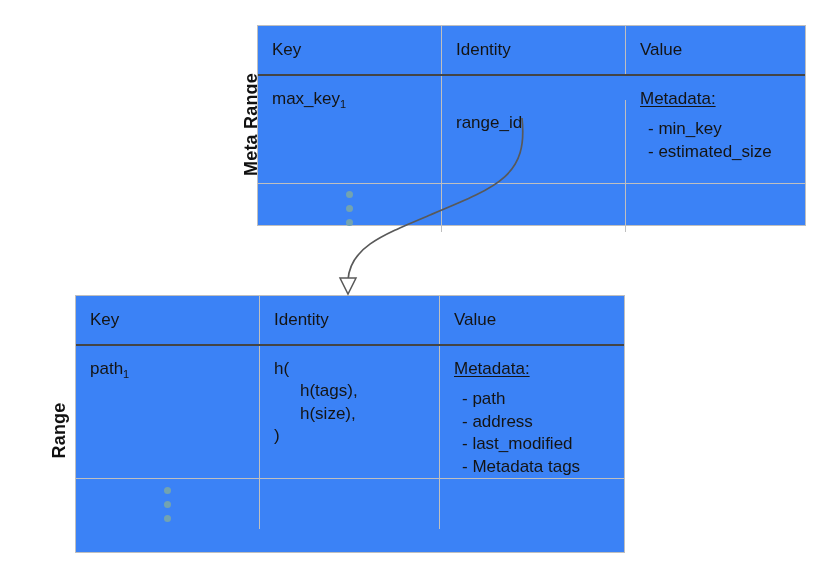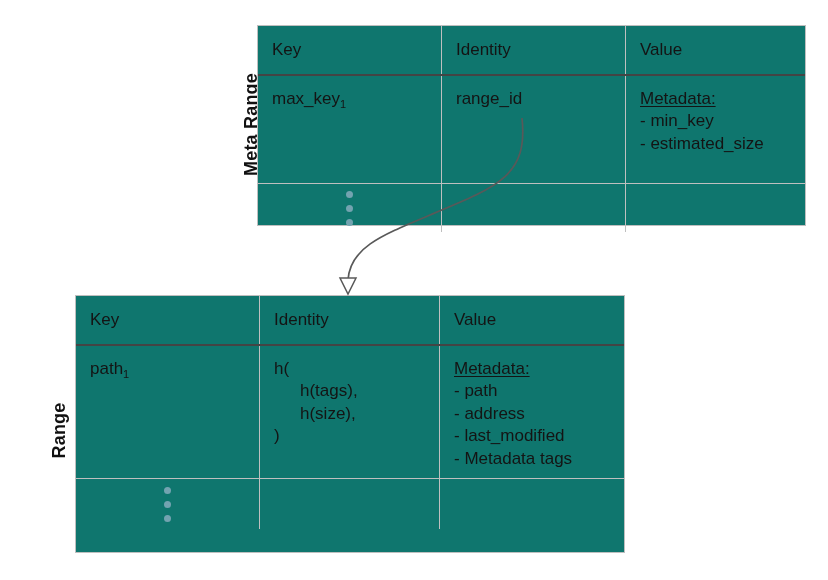--- a/index.html
+++ b/index.html
@@ -15,21 +15,21 @@
     font-family: "Liberation Sans", sans-serif;
     color: #1a1a1a;
     -webkit-font-smoothing: antialiased;
   }
 
   
   .range-table {
     position: absolute;
     box-sizing: border-box;
     border: 1px solid #bfbfbf;
-    background: #0f766e;
+    background: #3b82f6;
   }
   .rt-row {
     display: flex;
     box-sizing: border-box;
     width: 100%;
   }
   .rt-cell {
     box-sizing: border-box;
     border-right: 1px solid #bfbfbf;
     padding: 12px 14px 10px 14px;
@@ -83,21 +83,21 @@
     white-space: nowrap;
     transform-origin: center center;
     transform: rotate(-90deg);
   }
 
   
   .meta-title {
     text-decoration: underline;
     text-underline-offset: 2px;
   }
-  .meta-list { margin: 0; }
+  .meta-list { margin: 8px; }
   .meta-list div { white-space: nowrap; }
 
   sub {
     font-size: 11px;
     line-height: 0;
     vertical-align: baseline;
     position: relative;
     top: 4px;
   }
 
@@ -131,21 +131,21 @@
     </div>
     <div class="rt-cell" style="width:179px;">
       <span>Value</span>
     </div>
   </div>
 
   <div class="rt-row rt-body" style="height:108px;">
     <div class="rt-cell" style="width:184px;">
       <span>max_key</span><sub>1</sub>
     </div>
-    <div class="rt-cell" style="width:184px;">
+    <div class="rt-cell" style="width:184px;margin-top:24px;">
       <span>range_id</span>
     </div>
     <div class="rt-cell" style="width:179px;">
       <div class="meta-title">Metadata:</div>
       <div class="meta-list">
         <div>- min_key</div>
         <div>- estimated_size</div>
       </div>
     </div>
   </div>

